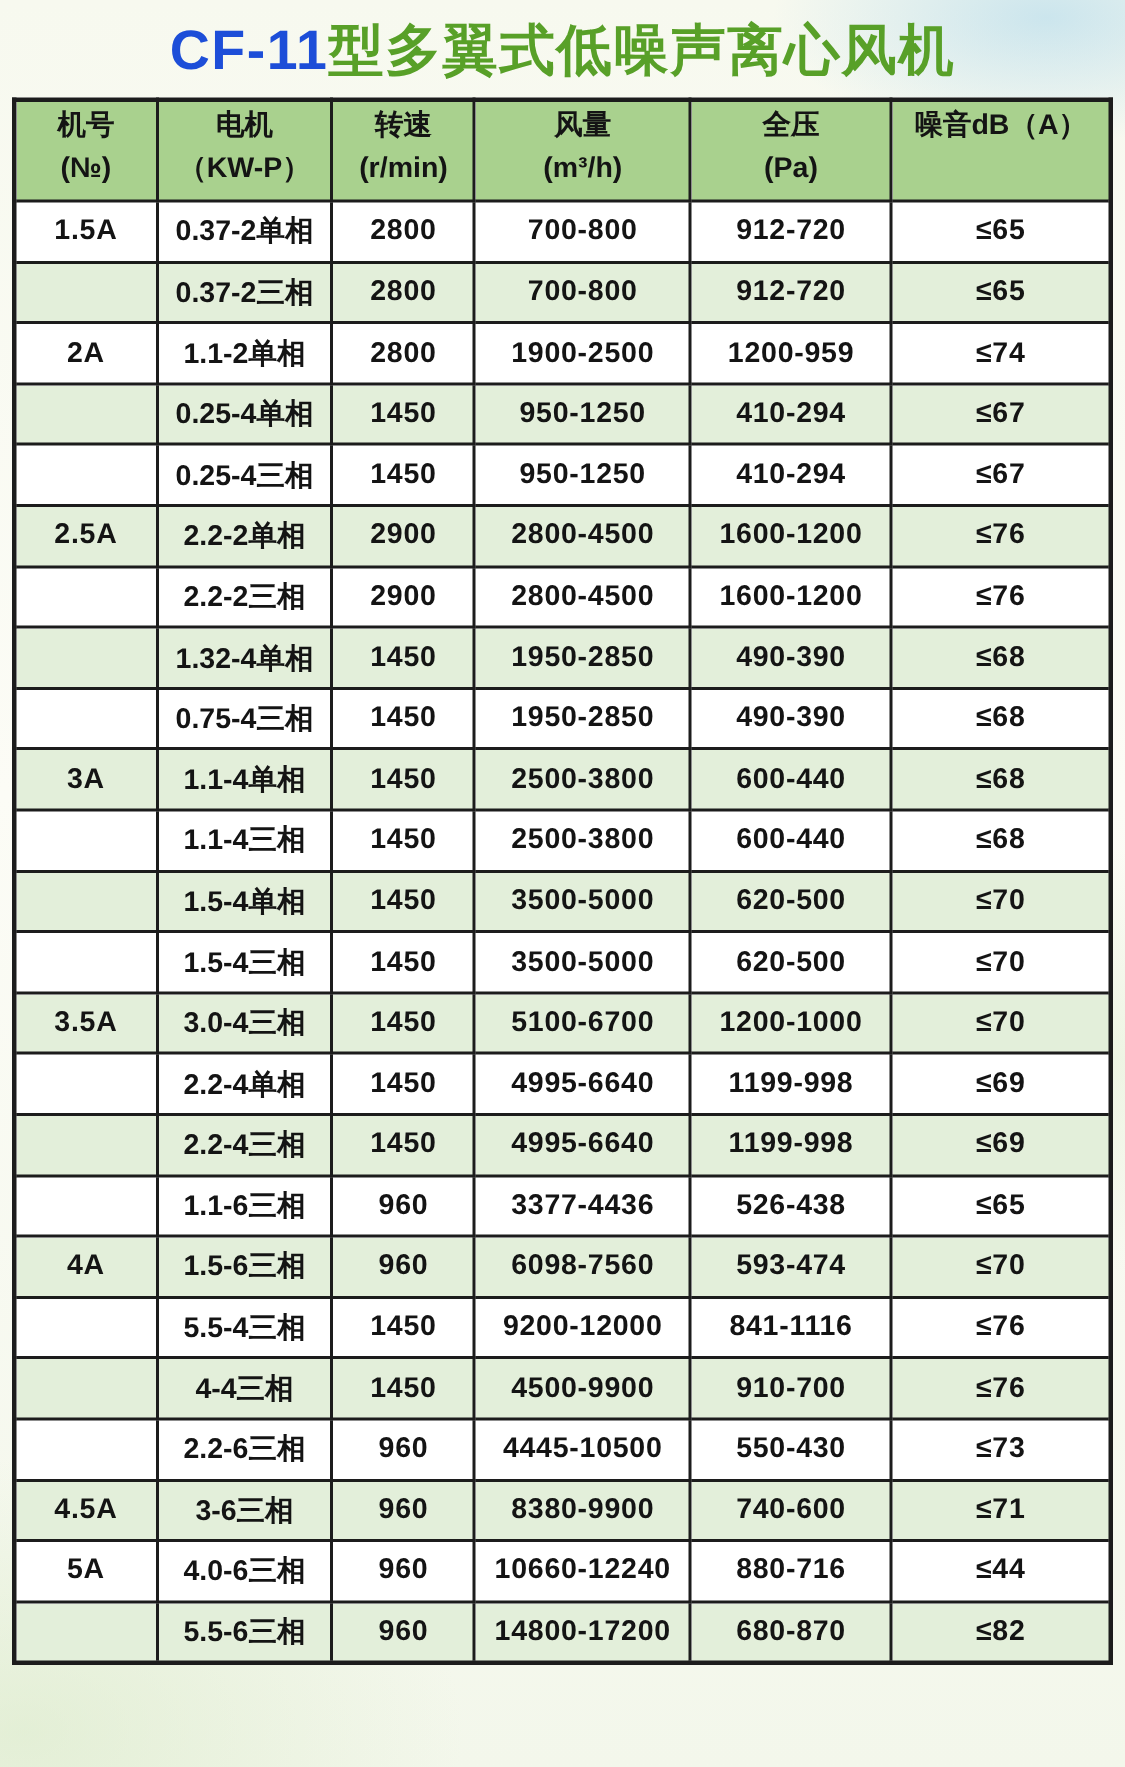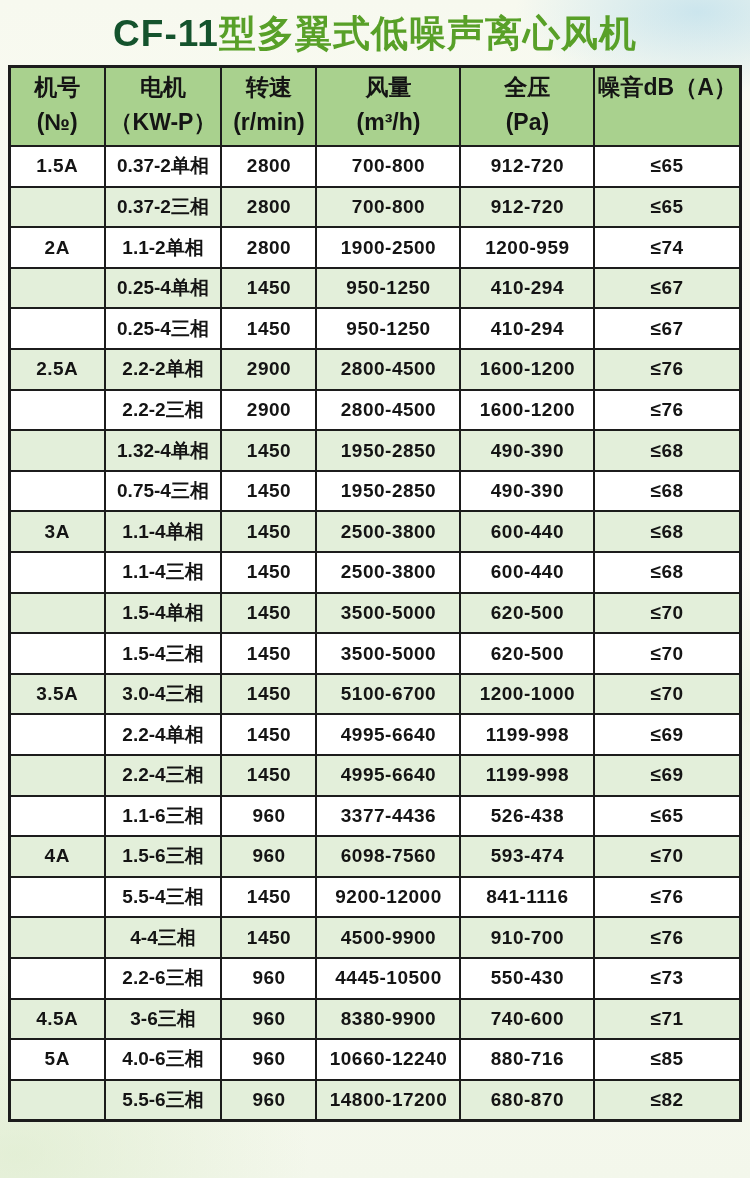--- a/index.html
+++ b/index.html
@@ -23,21 +23,21 @@
   }
   .page-title{
     text-align:center;
     padding-top:10px;
     font-size:37px;
     font-weight:bold;
     letter-spacing:1px;
     line-height:1.3;
     white-space:nowrap;
   }
-  .page-title .model{color:#14532d;}
+  .page-title .model{color:#1d4ed8;}
   .page-title .name{color:var(--title-green);margin-top:40px;}
   table.spec{
     width:734px;
     margin:7px auto 0 auto;
     border-collapse:collapse;
     table-layout:fixed;
     background:#ffffff;
   }
   table.spec th, table.spec td{
     border:2px solid var(--border);
@@ -48,21 +48,21 @@
   table.spec{border:3px solid var(--border);}
   col.c-model{width:13%;}
   col.c-motor{width:16%;}
   col.c-speed{width:13%;}
   col.c-airflow{width:19.7%;}
   col.c-pressure{width:18.3%;}
   col.c-noise{width:20%;}
   thead th{
     background:var(--header-bg);
     height:66px;
-    font-size:23px;
+    font-size:19px;
     font-weight:bold;
     padding:2px 0 6px 0;
     vertical-align:top;
   }
   thead th .h-line{line-height:1.5;min-height:1.5em;}
   tbody td{
     height:40.6px;
     font-size:19px;
     font-weight:bold;
     letter-spacing:0.5px;
@@ -289,21 +289,21 @@
         <td class="cell-airflow">8380-9900</td>
         <td class="cell-pressure">740-600</td>
         <td class="cell-noise">≤71</td>
       </tr>
       <tr>
         <td class="cell-model">5A</td>
         <td class="cell-motor">4.0-6三相</td>
         <td class="cell-speed">960</td>
         <td class="cell-airflow">10660-12240</td>
         <td class="cell-pressure">880-716</td>
-        <td class="cell-noise">≤85</td>
+        <td class="cell-noise">≤44</td>
       </tr>
       <tr>
         <td class="cell-model"></td>
         <td class="cell-motor">5.5-6三相</td>
         <td class="cell-speed">960</td>
         <td class="cell-airflow">14800-17200</td>
         <td class="cell-pressure">680-870</td>
         <td class="cell-noise">≤82</td>
       </tr>
     </tbody>

